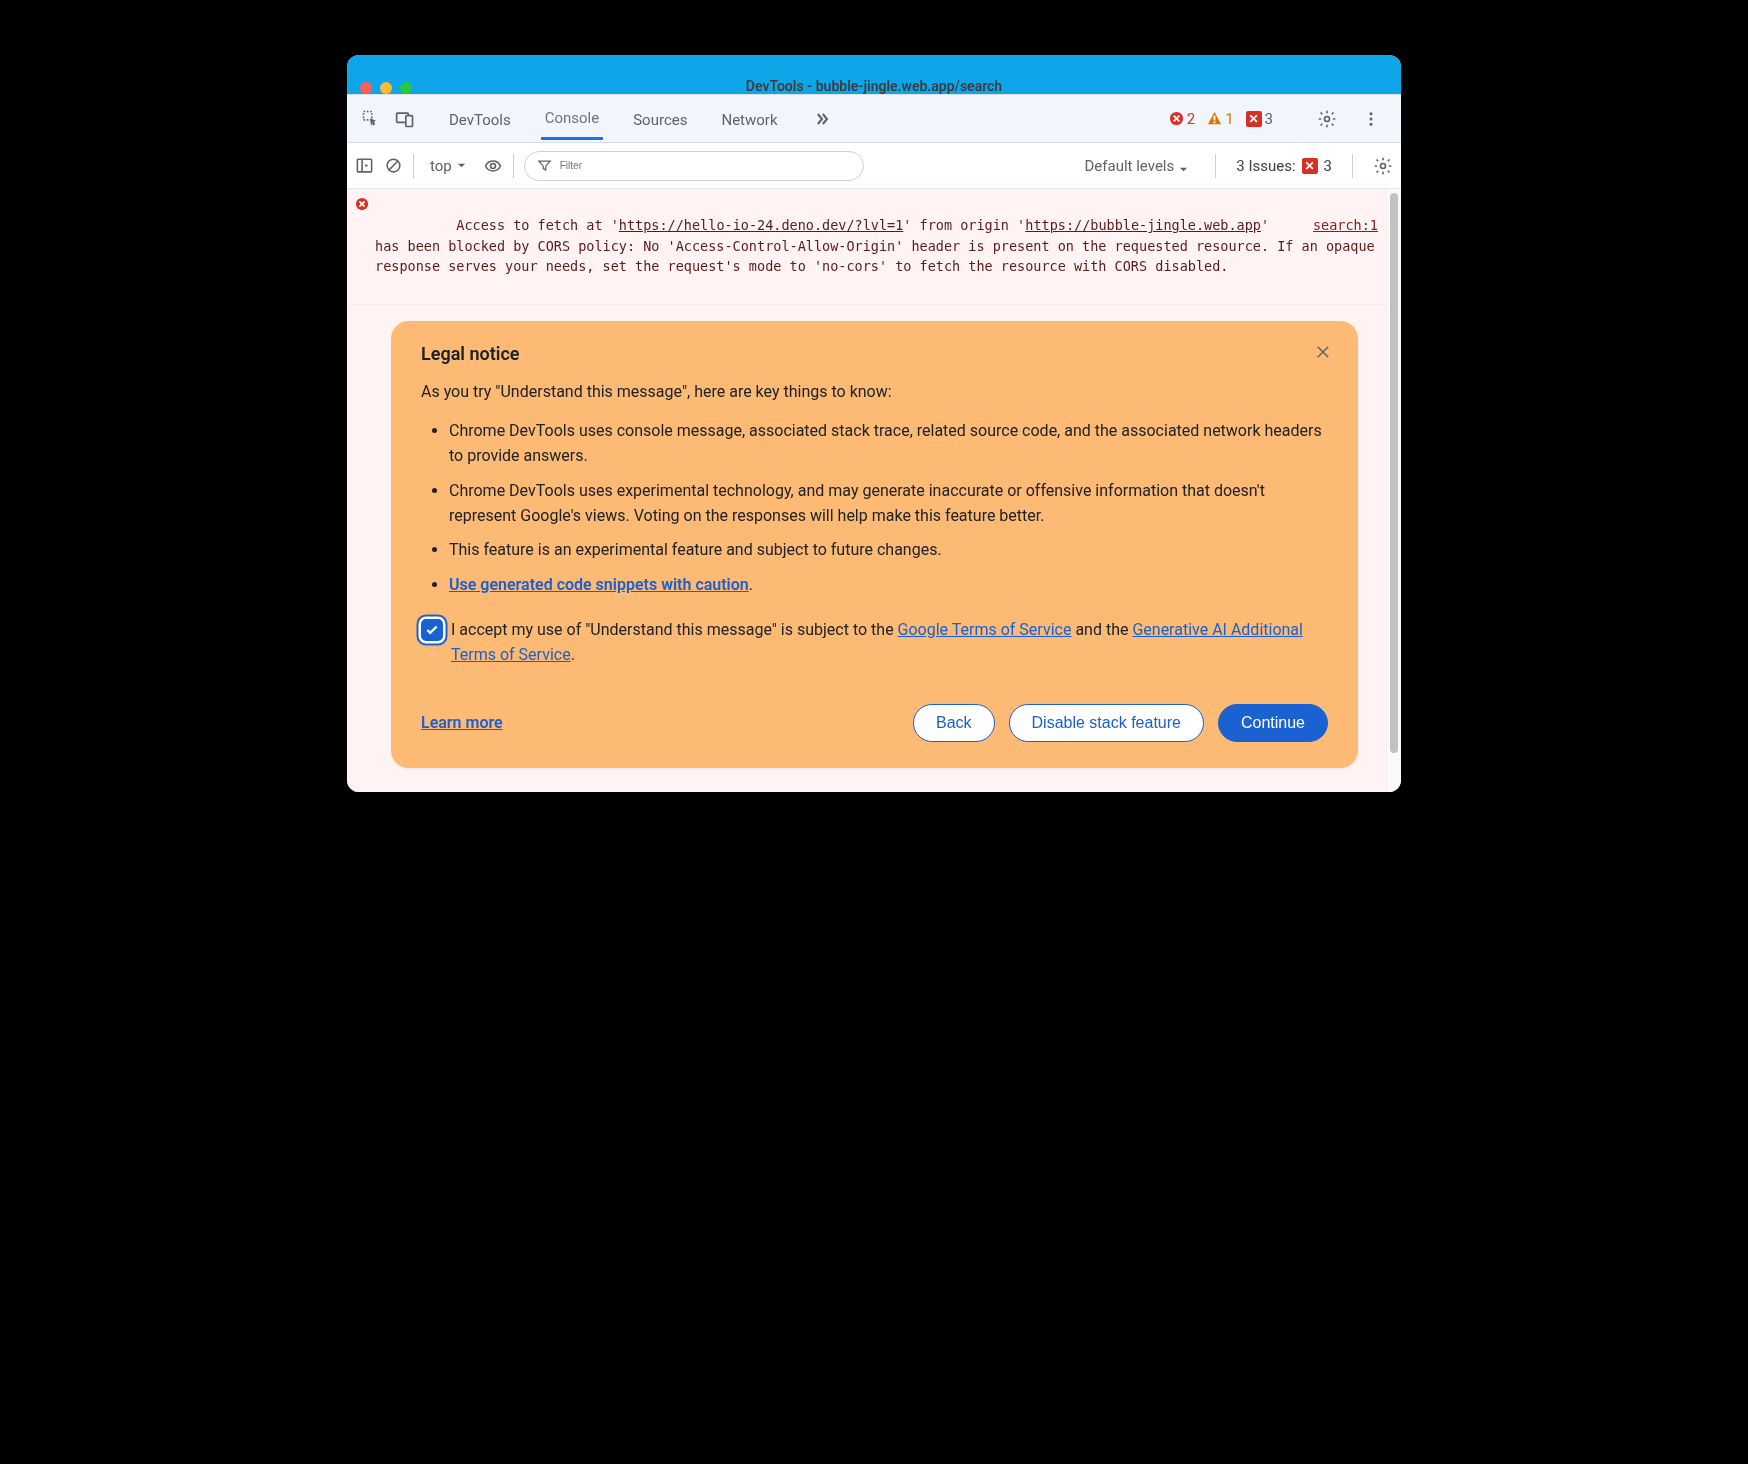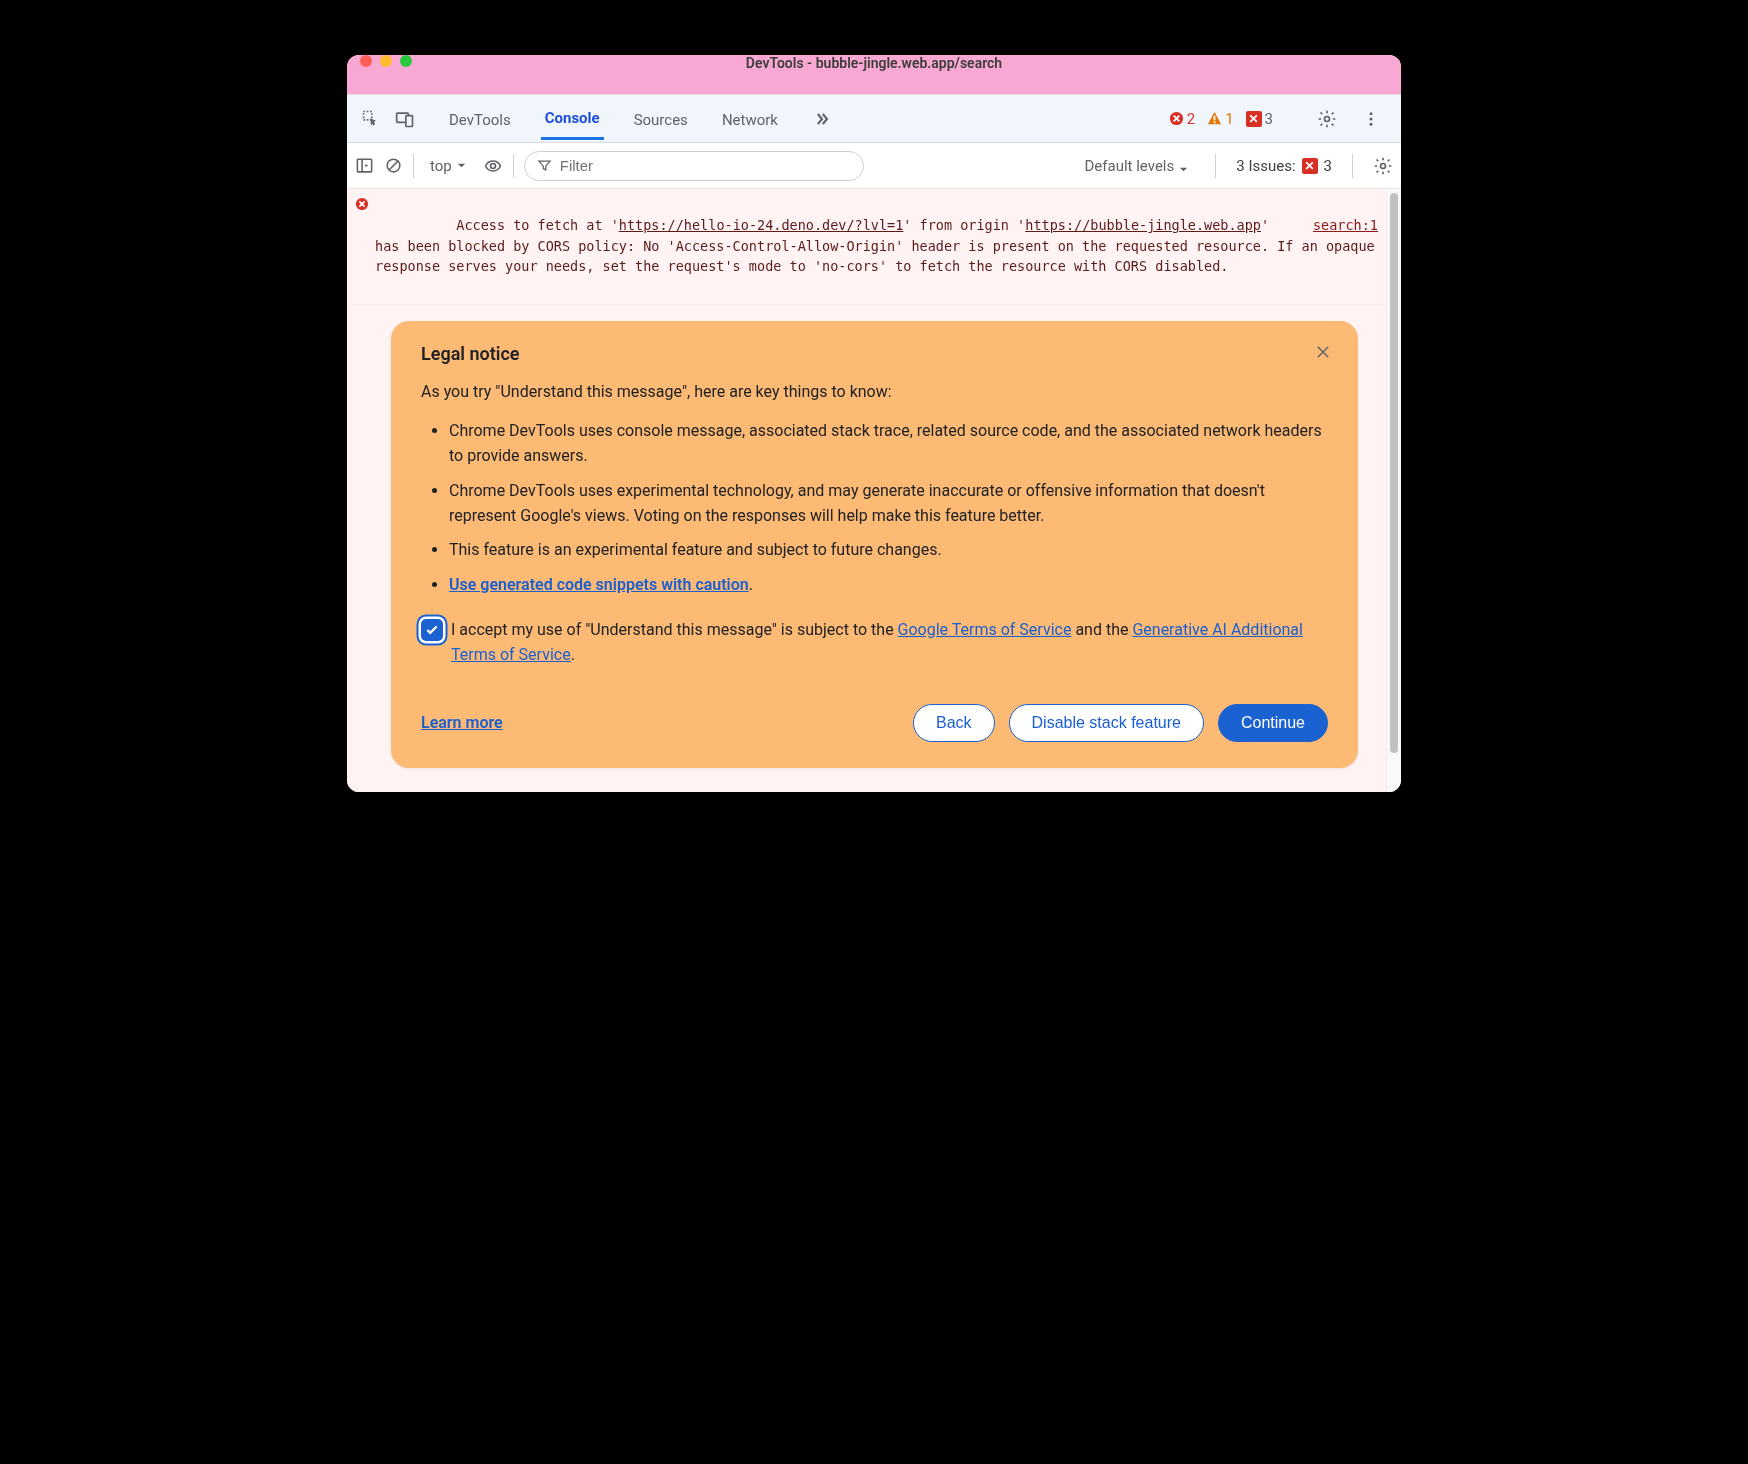--- a/index.html
+++ b/index.html
@@ -16,23 +16,23 @@
     margin-top: 55px;
     width: 1054px;
     background: #fff;
     border-radius: 12px;
     overflow: hidden;
     box-shadow: 0 10px 40px rgba(0,0,0,0.5);
   }
   
   .titlebar {
     height: 40px;
-    background: #f9a8d4;
-    display: flex;
-    align-items: flex-start;
+    background: #0ea5e9;
+    display: flex;
+    align-items: flex-end;
     position: relative;
     border-bottom: 1px solid #e0e0e0;
   }
   .traffic-lights {
     display: flex;
     gap: 8px;
     margin-left: 13px;
   }
   .traffic-lights .dot {
     width: 12px; height: 12px; border-radius: 50%;
@@ -72,23 +72,23 @@
     display: flex;
     gap: 26px;
     margin-left: 12px;
     align-items: center;
   }
   .tab {
     padding: 12px 4px 10px;
     cursor: pointer;
   }
   .tab.active {
-    color: #1d4ed8;
+    color: #737373;
     border-bottom: 3px solid #1a73e8;
-    font-weight: 700;
+    font-weight: 400;
   }
   .badges {
     margin-left: auto;
     display: flex;
     align-items: center;
     gap: 4px;
   }
   .badge {
     display: inline-flex;
     align-items: center;
@@ -134,21 +134,21 @@
     border-radius: 15px;
     background: #fff;
     display: flex;
     align-items: center;
     padding: 0 12px;
     gap: 8px;
     color: #5f6367;
   }
   .filter-input input {
     border: none; outline: none; background: transparent;
-    font-size: 15px; flex: 1;
+    font-size: 10px; flex: 1;
     color: #3c4043;
   }
   .levels {
     display: flex; align-items: flex-end; gap: 4px;
     cursor: pointer;
     padding: 2px 6px;
     margin-left: 14px;
   }
   .issues-link {
     display: flex; align-items: center; gap: 6px;

